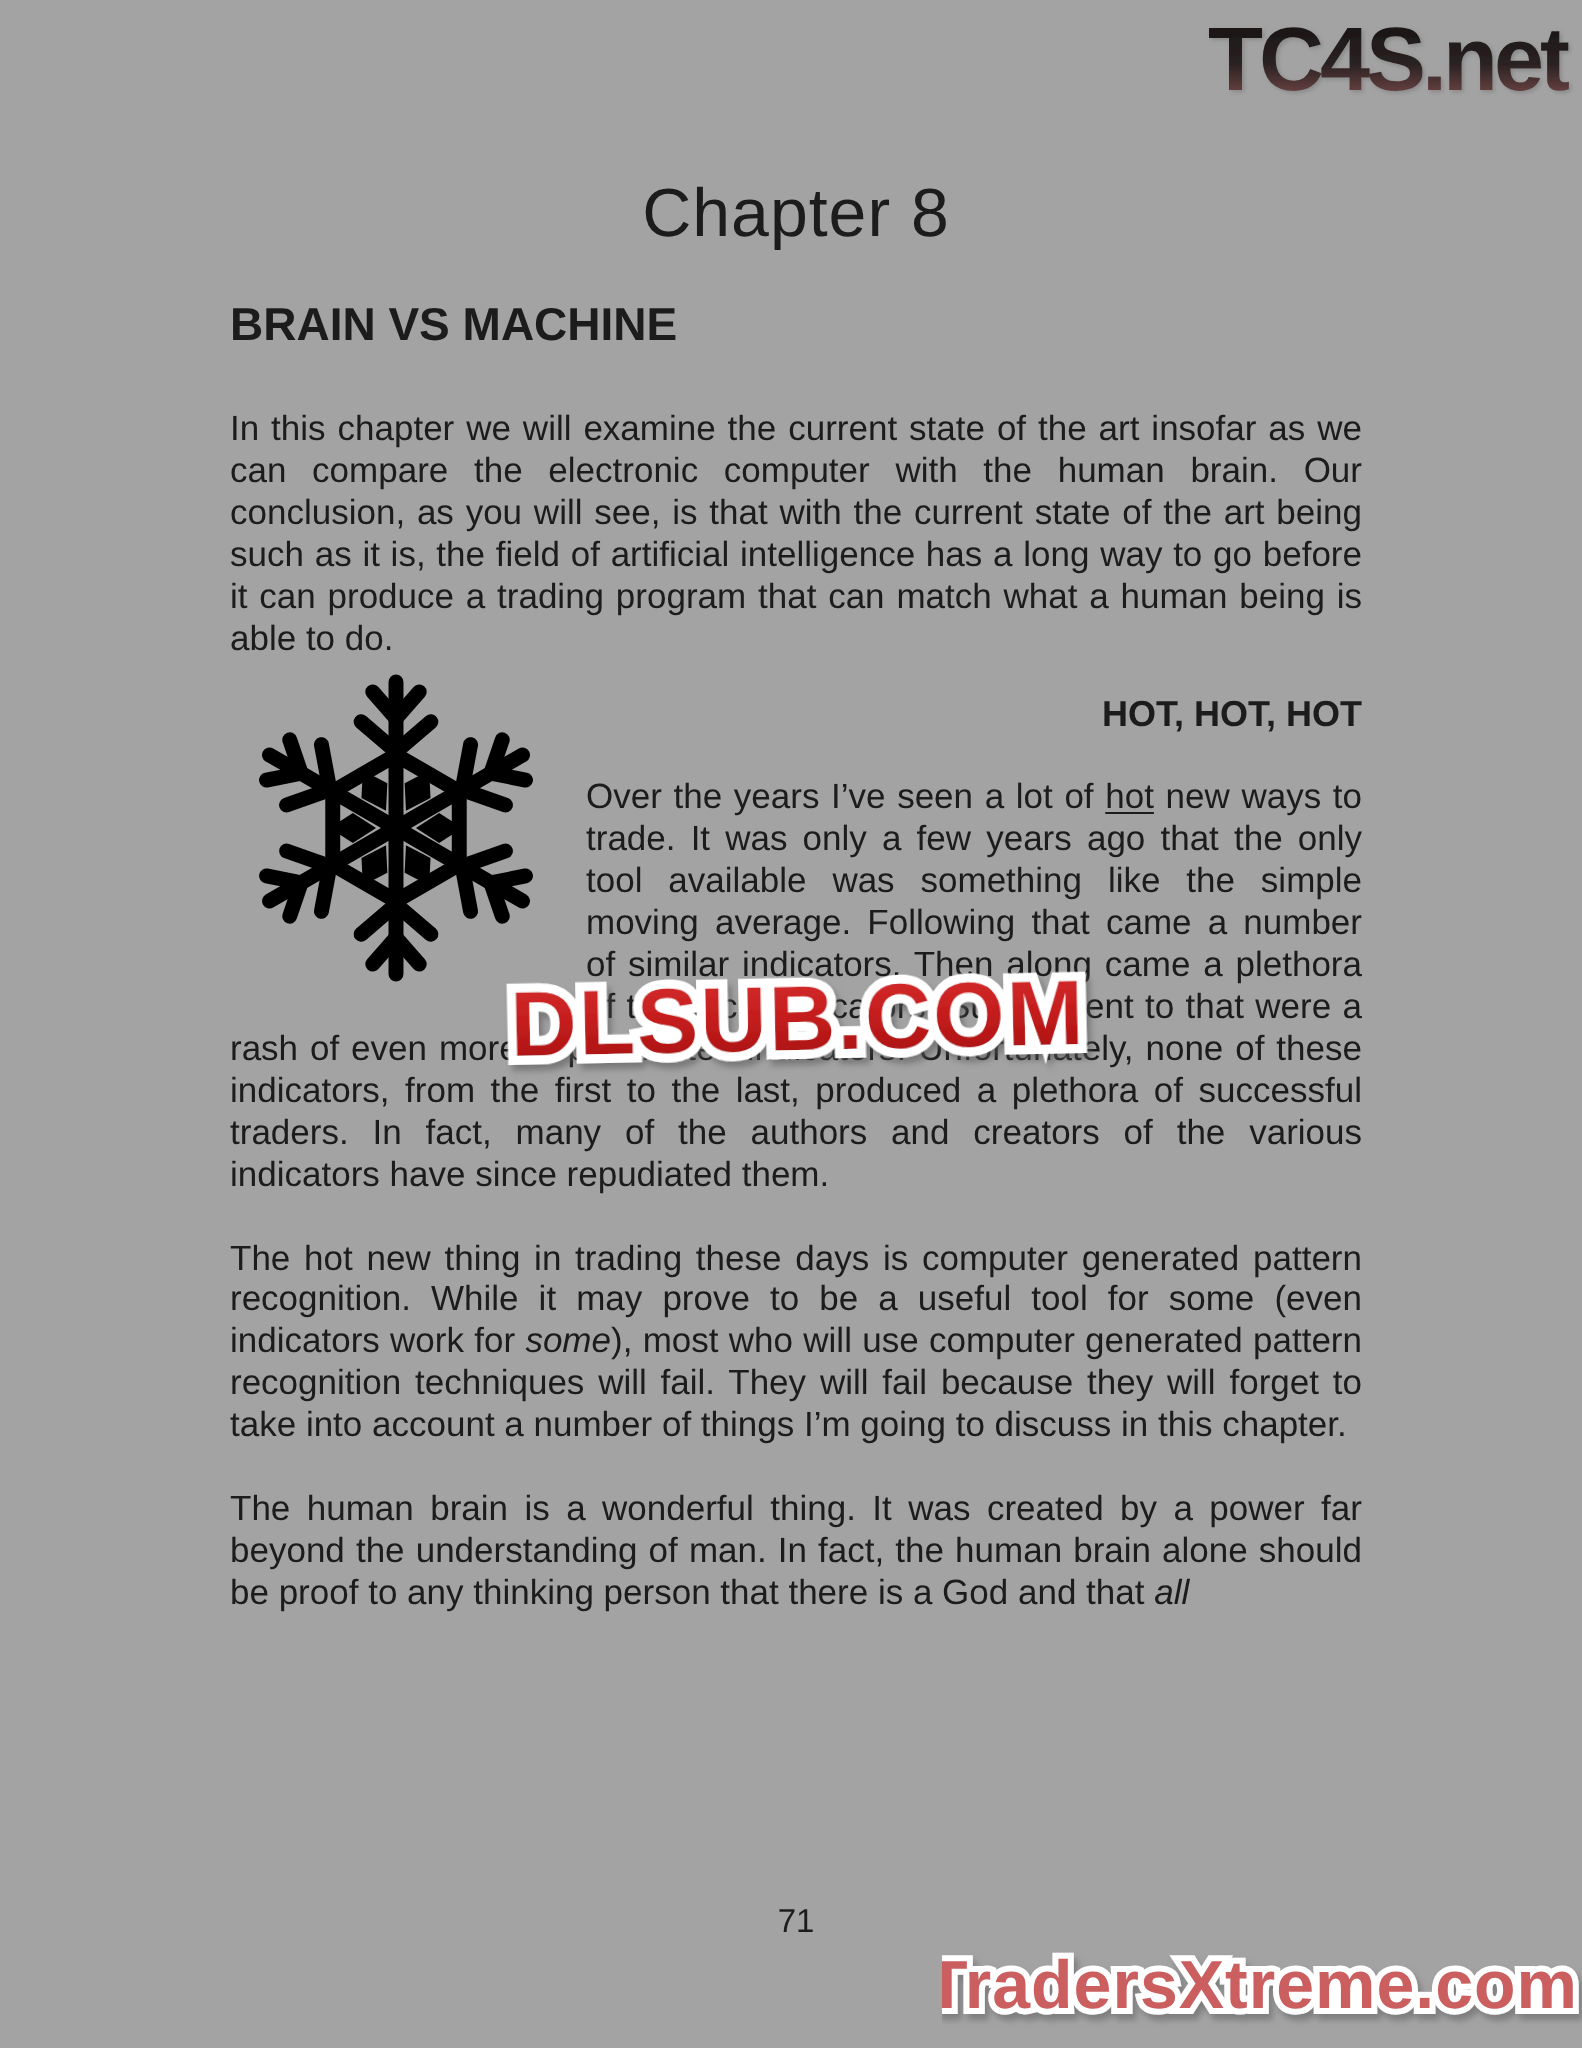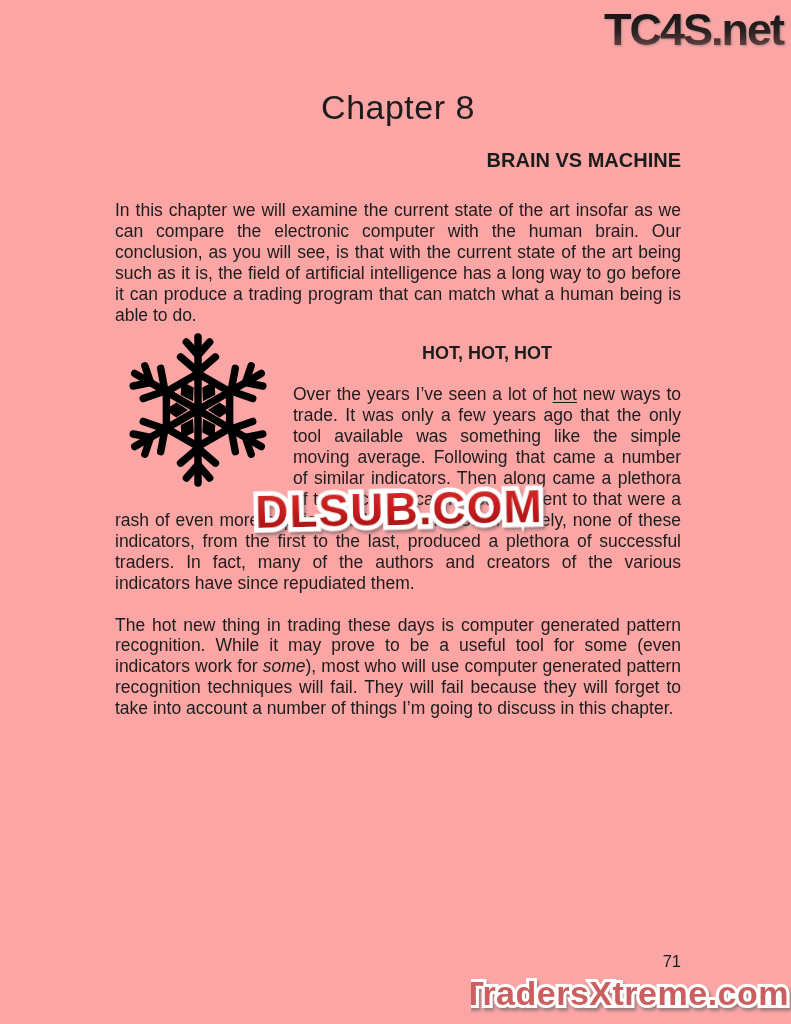--- a/index.html
+++ b/index.html
@@ -1,39 +1,39 @@
 <!DOCTYPE html>
 <html><head>
 <meta charset="utf-8">
 <style>
   html,body{margin:0;padding:0;}
   body{
     width:791px;height:1024px;background:#ffffff;position:relative;overflow:hidden;
     font-family:"Liberation Sans", sans-serif;color:#1c1c1c;
   }
-  .page{position:absolute;inset:0;background:#fca5a5;}
+  .page{position:absolute;inset:0;background:#a3a3a3;}
 
   
   .tc4s{position:absolute;top:0px;right:4px;}
 
   
   .content{position:absolute;left:115px;top:88px;width:566px;}
   h1.chapter{font-size:34px;font-weight:400;text-align:center;margin:0 0 22px 0;letter-spacing:0.5px;}
-  h2.booktitle{font-size:20px;font-weight:700;text-align:right;margin:0 0 28px 0;}
+  h2.booktitle{font-size:23px;font-weight:700;text-align:left;margin:0 0 28px 0;}
   p.body{font-size:17.5px;line-height:20.9px;text-align:justify;margin:0;}
   p.spaced{margin-bottom:21px;margin-top:20px;}
-  h3.subhead{font-size:18px;font-weight:700;text-align:center;margin:18px 0 18px 0;}
+  h3.subhead{font-size:18px;font-weight:700;text-align:right;margin:18px 0 18px 0;}
   .snow-float{float:left;width:170px;height:166px;margin:2px 8px 6px 0;}
   u{text-underline-offset:2px;}
 
   
   .watermark{position:absolute;left:243px;top:481px;transform:rotate(-1.2deg);}
 
   
-  .pagenum{position:absolute;left:115px;top:952px;width:566px;text-align:right;font-size:16.5px;}
+  .pagenum{position:absolute;left:115px;top:952px;width:566px;text-align:center;font-size:16.5px;}
   .tx-logo{position:absolute;right:-2px;bottom:2px;}
 </style>
 </head>
 <body>
 
 <div class="page">
 
   <div class="tc4s">
     <svg width="232" height="58" viewBox="0 0 232 58">
       <defs>
@@ -115,20 +115,21 @@
     </div>
 
 
     <h3 class="subhead">HOT, HOT, HOT</h3>
 
     <p class="body spaced"><span>Over the years I’ve seen a lot of </span><u>hot</u><span> new ways to trade.   It was only a few years ago that the only tool available was something like the simple moving average.  Following that came a number of similar indicators. Then along came a plethora of technical indicators. Subsequent to that were a rash of even more sophisticated indicators. Unfortunately, none of these indicators, from the first to the last, produced a plethora of successful traders.  In fact, many of the authors and creators of the various indicators have since repudiated them.</span></p>
 
     <p class="body spaced"><span>The hot new thing in trading these days is computer generated pattern recognition.  While it may prove to be a useful tool for some (even indicators work for </span><i>some</i><span>), most who will use computer generated pattern recognition techniques will fail. They will fail because they will forget to take into account a number of things I’m going to discuss in this chapter.</span></p>
 
 
+    <p class="body"><span>The human brain is a wonderful thing.  It was created by a power far beyond the understanding of man.  In fact, the human brain alone should be proof to any thinking person that there is a God and that </span><i>all</i></p>
   </div>
 
   <div class="watermark">
     <svg width="312" height="62" viewBox="0 0 312 62">
       <defs>
         <filter id="wmsh" x="-20%" y="-20%" width="140%" height="140%">
           <feDropShadow dx="2" dy="3" stdDeviation="1.5" flood-color="#555555" flood-opacity="0.55"></feDropShadow>
         </filter>
         <linearGradient id="wmgrad" x1="0" y1="0" x2="0" y2="1">
           <stop offset="0" stop-color="#d83030"></stop>

